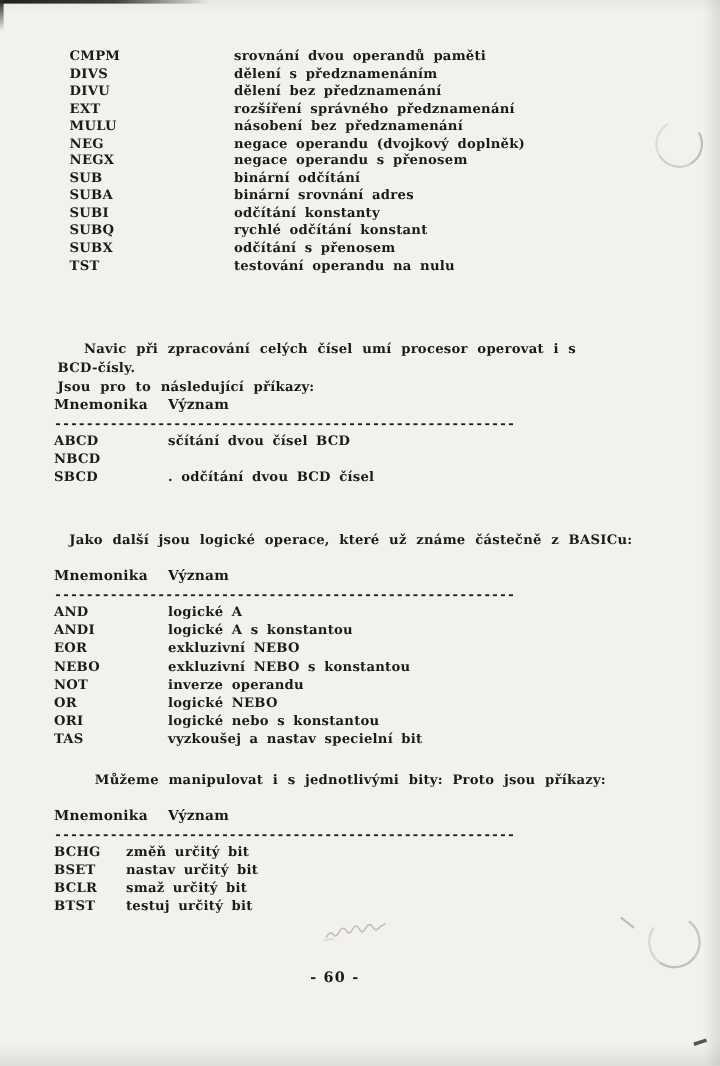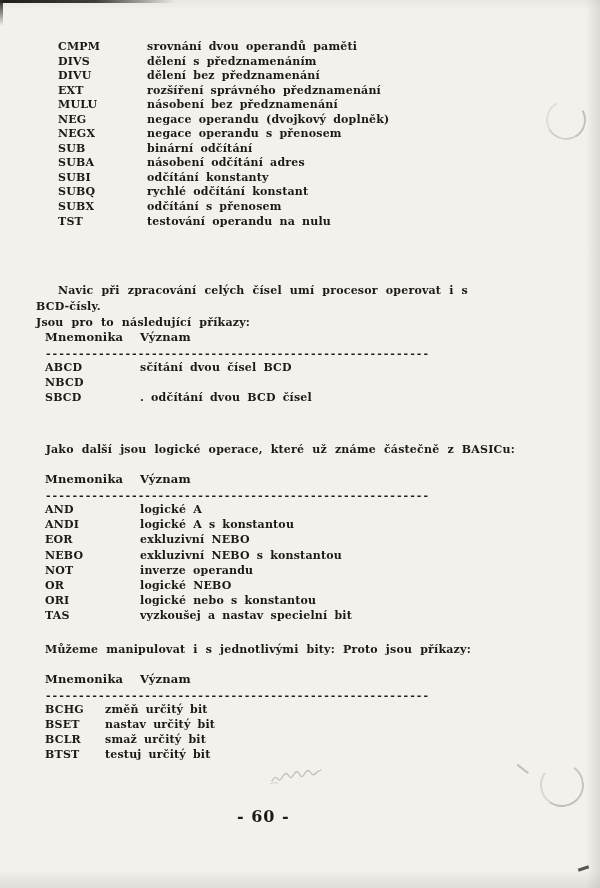--- a/index.html
+++ b/index.html
@@ -53,43 +53,43 @@
     background: rgba(60,58,54,0.85);
     transform: rotate(-18deg);
   }
   .scribble { left: 268px; top: 768px; }
 
   .tbl { position: absolute; font-size: 11px; letter-spacing: 0.2px; }
   .row { display: flex; align-items: baseline; }
   .mn  { flex: 0 0 auto; }
   .ds  { word-spacing: 3px; }
 
-  .t1 .row { height: 14.55px; }
+  .t1 .row { height: 14.55px; gap: 48px; }
   .t1 .mn  { width: 89px; }
 
   .t-std .row { height: 15.2px; }
   .t-std .mn  { width: 95px; }
   .t-bits .row { height: 15.1px; }
   .t-bits .mn  { width: 60px; }
 
   .hdr { display: flex; height: 18px; font-size: 11.5px; }
   .hdr .mn { width: 95px; }
   .sep {
     font-family: "DejaVu Sans Mono", monospace;
     font-size: 11px; line-height: 11px; height: 13px;
     letter-spacing: 0; white-space: nowrap; color: #201f1b;
   }
   .intro {
     position: absolute; font-size: 11px; line-height: 16.2px;
-    letter-spacing: 0.2px; word-spacing: 4px; width: 470px;
+    letter-spacing: 0.2px; word-spacing: 4px; width: 470px; margin-left: 12px;
   }
   .indent { padding-left: 22px; }
   .pagenum {
     position: absolute; top: 807px; left: 237px; width: 84px;
-    font-size: 16px; letter-spacing: 1px;
+    text-align: center; font-size: 12px; letter-spacing: 1px;
   }
 </style>
 </head>
 <body>
 
 <div class="page">
 
   <div class="artifact edge-top"></div>
   <div class="artifact edge-corner"></div>
   <div class="artifact ring ring-top"></div>
@@ -129,21 +129,21 @@
     <div class="row">
         <span class="mn">NEGX</span>
         <span class="ds">negace operandu s přenosem</span>
       </div>
     <div class="row">
         <span class="mn">SUB</span>
         <span class="ds">binární odčítání</span>
       </div>
     <div class="row">
         <span class="mn">SUBA</span>
-        <span class="ds">násobení odčítání adres</span>
+        <span class="ds">binární srovnání adres</span>
       </div>
     <div class="row">
         <span class="mn">SUBI</span>
         <span class="ds">odčítání konstanty</span>
       </div>
     <div class="row">
         <span class="mn">SUBQ</span>
         <span class="ds">rychlé odčítání konstant</span>
       </div>
     <div class="row">
@@ -217,21 +217,21 @@
     <div class="row">
         <span class="mn">ORI</span>
         <span class="ds">logické nebo s konstantou</span>
       </div>
     <div class="row">
         <span class="mn">TAS</span>
         <span class="ds">vyzkoušej a nastav specielní bit</span>
       </div>
   </div>
 
-  <div class="intro" style="top:642px; left:45px;">
+  <div class="intro" style="top:642px; left:45px;text-align:center;">
     <span>Můžeme manipulovat i s jednotlivými bity: Proto jsou příkazy:</span>
   </div>
 
   <div class="tbl t-bits" style="top:672px; left:45px;">
     <div class="hdr">
       <span class="mn">Mnemonika</span>
       <span>Význam</span>
     </div>
     <div class="sep">----------------------------------------------------------</div>
     <div class="row">

